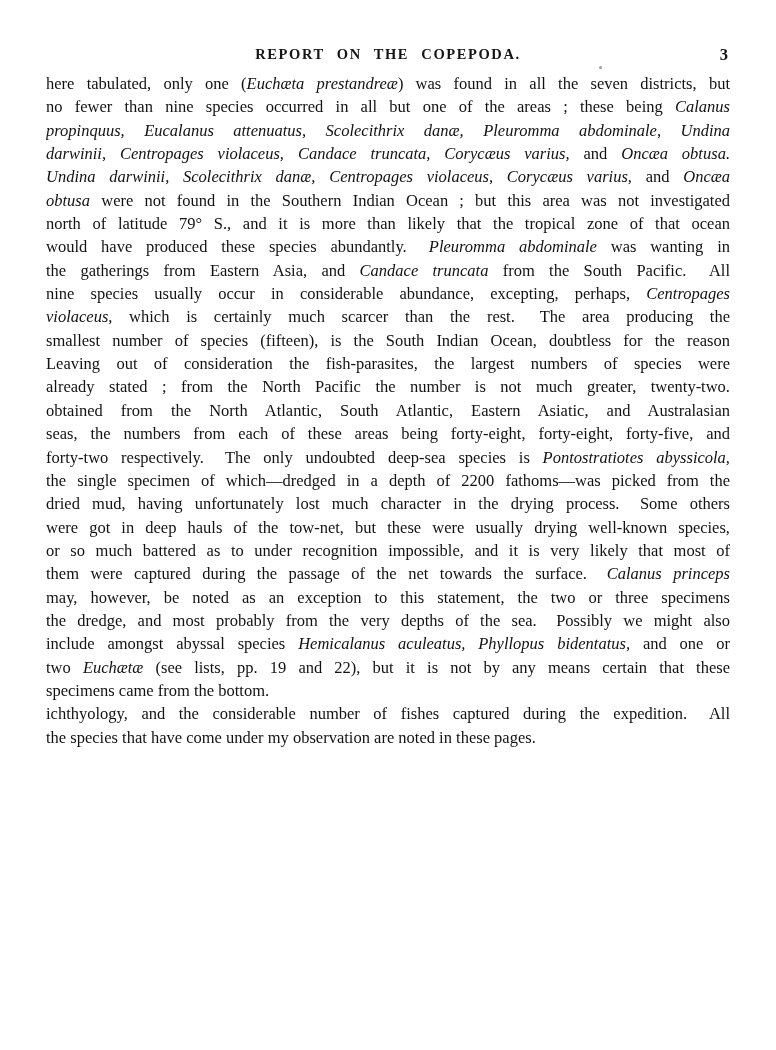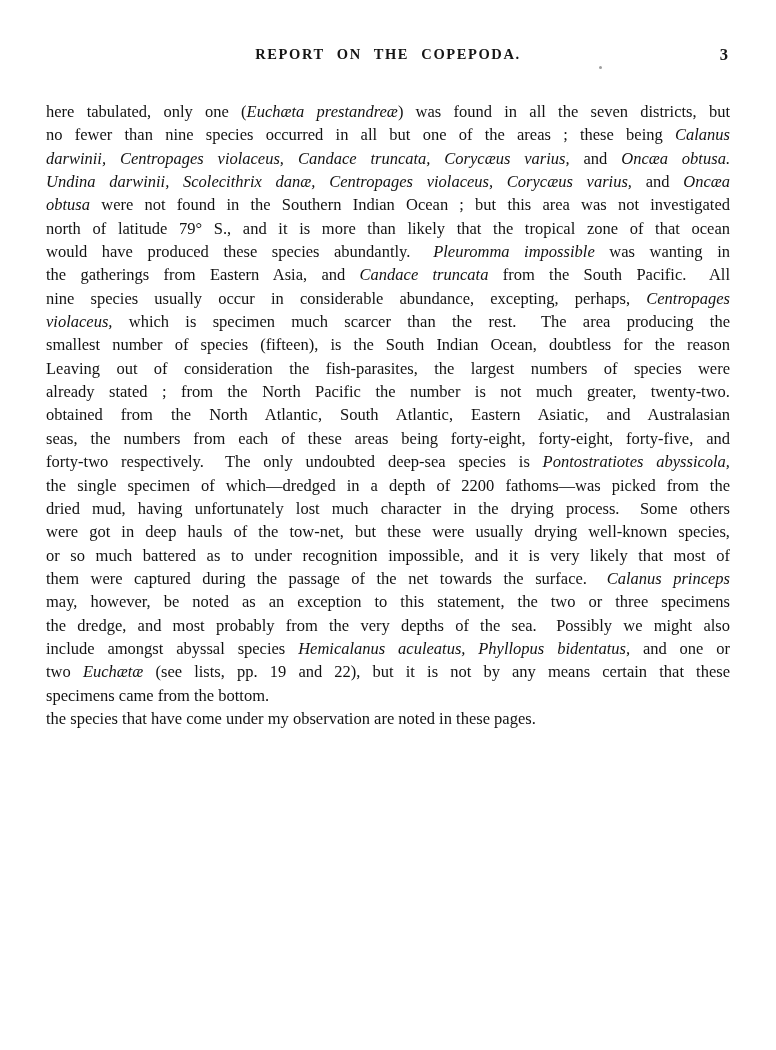--- a/index.html
+++ b/index.html
@@ -44,21 +44,21 @@
     left: 599px;
     top: 66px;
     width: 3px;
     height: 3px;
     border-radius: 50%;
     background: #6a6a6a;
     opacity: .65;
   }
   .page-body {
     position: absolute;
-    top: 100px;
+    top: 72px;
     left: 46px;
     width: 684px;
     font-size: 16.5px;
     line-height: 23.35px;
   }
   .line {
     text-align: justify;
     text-align-last: justify;
     -moz-text-align-last: justify;
     white-space: normal;
@@ -83,39 +83,41 @@
   <div class="page-header">
     <div class="running-title">REPORT ON THE COPEPODA.</div>
     <div class="page-number">3</div>
   </div>
 
   <div class="scan-speck"></div>
 
   <div class="page-body">
       <div class="line"><span>here tabulated, only one (</span><i>Euchæta prestandreæ</i><span>) was found in all the seven districts, but</span></div>
       <div class="line"><span>no fewer than nine species occurred in all but one of the areas ; these being </span><i>Calanus</i></div>
+      <div class="line"><i>propinquus, Eucalanus attenuatus, Scolecithrix danæ, Pleuromma abdominale, Undina</i></div>
       <div class="line"><i>darwinii, Centropages violaceus, Candace truncata, Corycæus varius,</i><span> and </span><i>Oncæa obtusa.</i></div>
       <div class="line"><i>Undina darwinii, Scolecithrix danæ, Centropages violaceus, Corycæus varius,</i><span> and </span><i>Oncæa</i></div>
       <div class="line"><i>obtusa</i><span> were not found in the Southern Indian Ocean ; but this area was not investigated</span></div>
       <div class="line"><span>north of latitude 79° S., and it is more than likely that the tropical zone of that ocean</span></div>
-      <div class="line"><span>would have produced these species abundantly.  </span><i>Pleuromma impossible</i><span> was wanting in</span></div>
+      <div class="line"><span>would have produced these species abundantly.  </span><i>Pleuromma abdominale</i><span> was wanting in</span></div>
       <div class="line"><span>the gatherings from Eastern Asia, and </span><i>Candace truncata</i><span> from the South Pacific.  All</span></div>
       <div class="line"><span>nine species usually occur in considerable abundance, excepting, perhaps, </span><i>Centropages</i></div>
-      <div class="line"><i>violaceus,</i><span> which is specimen much scarcer than the rest.  The area producing the</span></div>
+      <div class="line"><i>violaceus,</i><span> which is certainly much scarcer than the rest.  The area producing the</span></div>
       <div class="line"><span>smallest number of species (fifteen), is the South Indian Ocean, doubtless for the reason</span></div>
       <div class="line"><span>Leaving out of consideration the fish-parasites, the largest numbers of species were</span></div>
       <div class="line"><span>already stated ; from the North Pacific the number is not much greater, twenty-two.</span></div>
       <div class="line"><span>obtained from the North Atlantic, South Atlantic, Eastern Asiatic, and Australasian</span></div>
       <div class="line"><span>seas, the numbers from each of these areas being forty-eight, forty-eight, forty-five, and</span></div>
       <div class="line"><span>forty-two respectively.  The only undoubted deep-sea species is </span><i>Pontostratiotes abyssicola,</i></div>
       <div class="line"><span>the single specimen of which—dredged in a depth of 2200 fathoms—was picked from the</span></div>
       <div class="line"><span>dried mud, having unfortunately lost much character in the drying process.  Some others</span></div>
       <div class="line"><span>were got in deep hauls of the tow-net, but these were usually drying well-known species,</span></div>
       <div class="line"><span>or so much battered as to under recognition impossible, and it is very likely that most of</span></div>
       <div class="line"><span>them were captured during the passage of the net towards the surface.  </span><i>Calanus princeps</i></div>
       <div class="line"><span>may, however, be noted as an exception to this statement, the two or three specimens</span></div>
       <div class="line"><span>the dredge, and most probably from the very depths of the sea.  Possibly we might also</span></div>
       <div class="line"><span>include amongst abyssal species </span><i>Hemicalanus aculeatus, Phyllopus bidentatus,</i><span> and one or</span></div>
       <div class="line"><span>two </span><i>Euchætæ</i><span> (see lists, pp. 19 and 22), but it is not by any means certain that these</span></div>
       <div class="line last"><span>specimens came from the bottom.</span></div>
+      <div class="line"><span>ichthyology, and the considerable number of fishes captured during the expedition.  All</span></div>
       <div class="line last"><span>the species that have come under my observation are noted in these pages.</span></div>
     </div>
 </div>
 
 </body></html>

